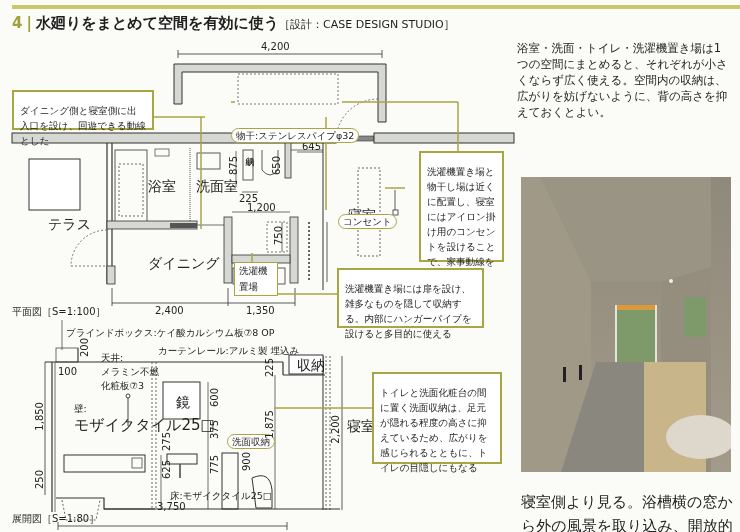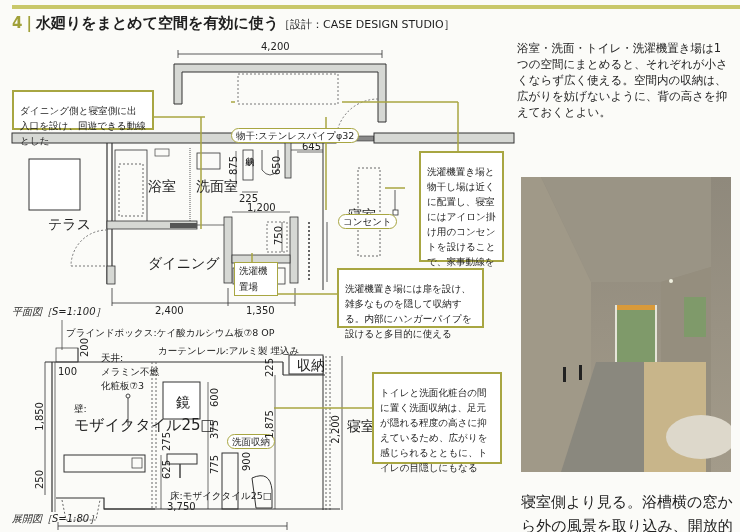--- a/index.html
+++ b/index.html
@@ -19,21 +19,21 @@
     .vdim { writing-mode: vertical-rl; transform: rotate(180deg); }
     .room { position: absolute; font-size: 14px; color: #222; white-space: nowrap; }
     .callout {
       position: absolute; background: #fff; border: 2px solid #a8a642;
       font-size: 9.6px; line-height: 15px; padding: 11px 6px; color: #222; box-sizing: border-box;
     }
     .tag {
       position: absolute; background: #fff; border: 1.5px solid #a8a642; border-radius: 8px;
       font-size: 9.5px; padding: 0 4px; line-height: 13px; white-space: nowrap; margin-top: 33px;
     }
-    .scale { position: absolute; font-size: 10px; white-space: nowrap; font-style: italic; }
+    .scale { position: absolute; font-size: 10px; white-space: nowrap; }
     .body-text { position: absolute; left: 517px; top: 40px; width: 215px; font-size: 11.5px; line-height: 16px; color: #222; }
     .photo { position: absolute; left: 521px; top: 177px; width: 210px; height: 295px; overflow: hidden; background: #9c9484; }
     .caption { position: absolute; left: 521px; top: 490px; width: 215px; font-size: 15px; line-height: 24px; color: #222; }
   </style>
 </head>
 <body>
 
 <div class="topbar"></div>
 
 <div class="heading">
@@ -221,21 +221,21 @@
 <div class="dim vdim" style="left:209px;top:388px">600</div>
 <div class="dim vdim" style="left:209px;top:420px">375</div>
 <div class="dim vdim" style="left:161px;top:432px">275</div>
 <div class="dim vdim" style="left:161px;top:460px">625</div>
 <div class="dim vdim" style="left:209px;top:455px">775</div>
 <div class="dim vdim" style="left:241px;top:452px">900</div>
 <div class="dim vdim" style="left:264px;top:410px">1,875</div>
 <div class="dim vdim" style="left:330px;top:415px">2,200</div>
 <div class="dim vdim" style="left:34px;top:402px">1,850</div>
 <div class="dim vdim" style="left:34px;top:470px">250</div>
-<div class="dim" style="left:167px;top:501px">3,750</div>
+<div class="dim" style="left:157px;top:501px">3,750</div>
 
 <div class="callout" style="left:372px;top:372px;width:130px;height:92px">トイレと洗面化粧台の間に置く洗面収納は、足元が隠れる程度の高さに抑えているため、広がりを感じられるとともに、トイレの目隠しにもなる</div>
 
 <div class="scale" style="left:12px;top:512px">展開図［S=1:80］</div>
 
 <div class="body-text">浴室・洗面・トイレ・洗濯機置き場は1つの空間にまとめると、それぞれが小さくならず広く使える。空間内の収納は、広がりを妨げないように、背の高さを抑えておくとよい。</div>
 
 <div class="photo">
   <svg width="210" height="295" viewBox="0 0 210 295">
     <defs>

